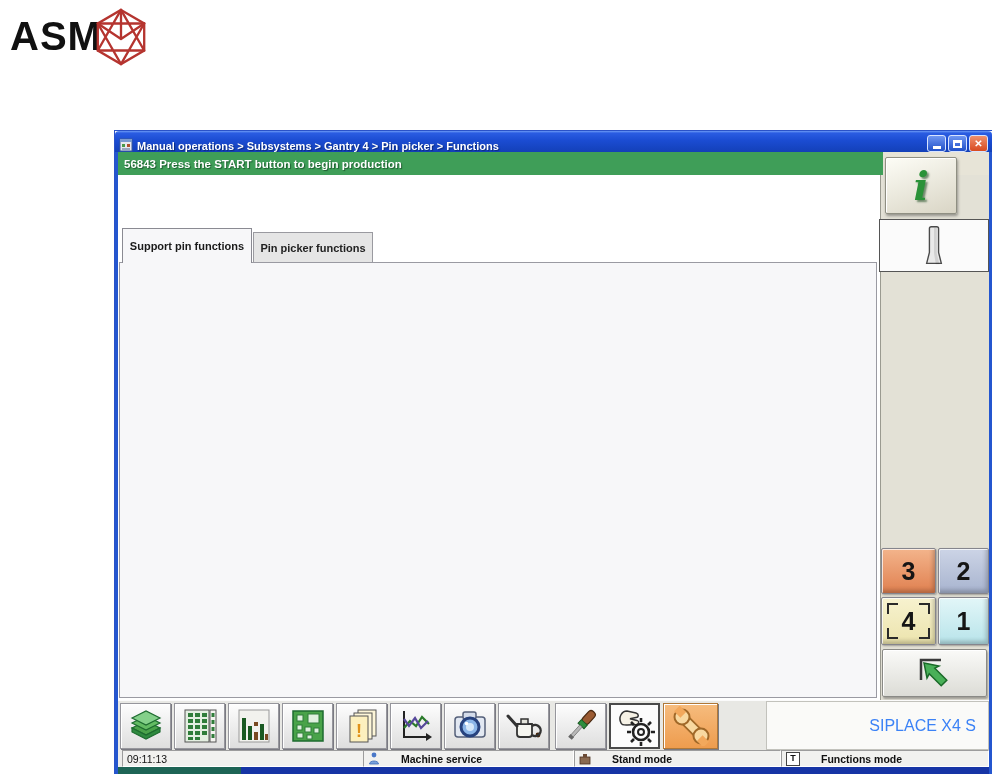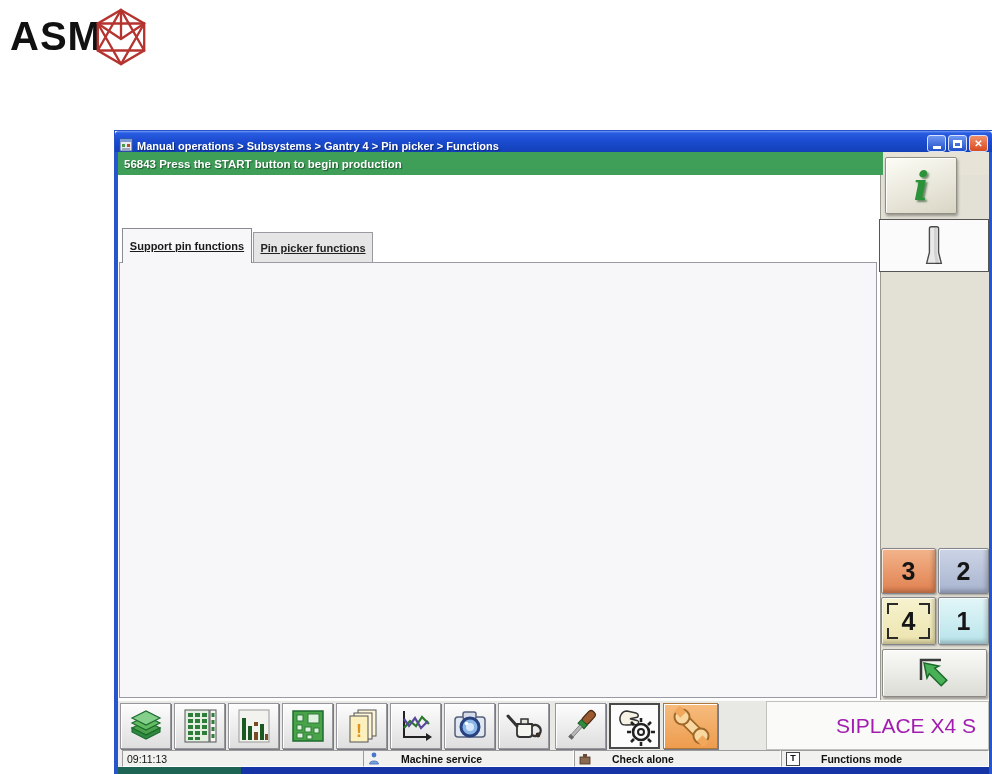--- a/index.html
+++ b/index.html
@@ -53,21 +53,21 @@
   .c-tl{left:5px;top:5px;border-right:none;border-bottom:none;}
   .c-tr{right:5px;top:5px;border-left:none;border-bottom:none;}
   .c-bl{left:5px;bottom:5px;border-right:none;border-top:none;}
   .c-br{right:5px;bottom:5px;border-left:none;border-top:none;}
 
   .exit-btn{position:absolute;left:767px;top:518px;width:105px;height:48px;background:linear-gradient(180deg,#fafaf8,#dcdcd6);
     border:1px solid #8a8a86;border-radius:2px;box-sizing:border-box;display:flex;align-items:center;justify-content:center;
     box-shadow:inset 1px 1px 0 #fff,1px 2px 2px rgba(0,0,0,.3);}
 
   
-  .tab{position:absolute;display:flex;align-items:center;justify-content:center;font-size:11px;font-weight:bold;color:#1a1a1a;box-sizing:border-box;text-decoration:underline;}
+  .tab{position:absolute;display:flex;align-items:center;justify-content:center;font-size:11px;font-weight:bold;color:#1a1a1a;box-sizing:border-box;}
   .tab-active{left:7px;top:97px;width:130px;height:35px;background:#f7f7f9;border:1px solid #8a8a92;border-bottom:none;z-index:3;}
   .tab-idle{left:138px;top:101px;width:120px;height:31px;background:#e5e5e5;border:1px solid #9a9aa0;border-bottom:none;color:#222;}
   .tabpage{position:absolute;left:4px;top:131px;width:758px;height:436px;background:#f7f7f9;border:1px solid #9a9aa2;box-sizing:border-box;z-index:2;}
 
   .groupbox{position:absolute;background:#f3f3f5;border:1px solid #a8a8b0;box-sizing:border-box;}
   .grouphead{height:24px;background:linear-gradient(180deg,#f6f6f8,#e4e4e8);border-bottom:1px solid #c4c4ca;
     display:flex;align-items:center;padding-left:8px;font-size:11px;color:#222;}
 
   .btn{position:absolute;background:linear-gradient(180deg,#fbfbfb,#e6e6e6);border:1px solid #8c8c94;
     box-shadow:inset 1px 1px 0 #ffffff,1.5px 1.5px 0 #70707a;box-sizing:border-box;
@@ -97,21 +97,21 @@
 
   
   .toolbar{position:absolute;left:3px;top:569px;width:871px;height:50px;background:#e8e8e4;border-top:1px solid #fbfbfb;}
   .tbtn{position:absolute;top:2px;width:51px;height:46px;background:linear-gradient(180deg,#fdfdfd,#dedede);
     border:1px solid #96969c;box-shadow:inset 1px 1px 0 #fff,1px 1px 0 #7a7a82;box-sizing:border-box;
     display:flex;align-items:center;justify-content:center;}
   .tbtn.pressed{background:#fcfcfc;border:2px solid #4a4a4a;box-shadow:none;}
   .tbtn.active-orange{background:linear-gradient(180deg,#f6bc7e,#ee9c4e);border:1px solid #b07838;}
   .machine-label-panel{position:absolute;left:648px;top:0px;width:223px;height:49px;background:#fafaf8;border:1px solid #c2c2bc;
     box-sizing:border-box;display:flex;align-items:center;justify-content:flex-end;padding-right:12px;}
-  .machine-label{font-size:21px;color:#a21caf;}
+  .machine-label{font-size:16px;color:#3b82f6;}
 
   
   .statusbar{position:absolute;left:3px;top:619px;width:871px;height:17px;background:#ededeb;}
   .seg{position:absolute;top:0;height:17px;background:#f1f1ef;border:1px solid;border-color:#9c9c9c #ffffff #ffffff #9c9c9c;
     box-sizing:border-box;display:flex;align-items:center;gap:4px;padding-left:4px;font-size:10.5px;color:#111;white-space:nowrap;overflow:hidden;}
   .seg .bold{font-weight:bold;padding-left:17px;}
   .mode-t{width:12px;height:12px;border:1px solid #444;background:#fff;font-size:9px;font-weight:bold;color:#111;
     display:flex;align-items:center;justify-content:center;line-height:1;}
 
   .bottomstrip{position:absolute;left:0px;top:636px;width:877px;height:7px;background:#1634a5;}
@@ -477,21 +477,21 @@
           <circle cx="6" cy="3" r="2.4" fill="#4a78c8"></circle>
           <path d="M1.5 12 c0 -4 9 -4 9 0 z" fill="#7aa2dc" stroke="#3a68b8" stroke-width="0.8"></path>
         </svg>
         <span class="bold">Machine service</span>
       </div>
       <div class="seg" style="left:456px;width:207px;">
         <svg width="12" height="12" viewBox="0 0 12 12">
           <rect x="1" y="4" width="10" height="7" fill="#8a6a50" stroke="#4a3020" stroke-width="0.8"></rect>
           <rect x="4" y="1" width="4" height="3" fill="#6a4a34"></rect>
         </svg>
-        <span class="bold">Check alone</span>
+        <span class="bold">Stand mode</span>
       </div>
       <div class="seg" style="left:663px;width:208px;">
         <span class="mode-t">T</span>
         <span class="bold">Functions mode</span>
       </div>
     </div>
 
     <div class="bottomstrip">
       <span class="greenpart"></span>
     </div>

